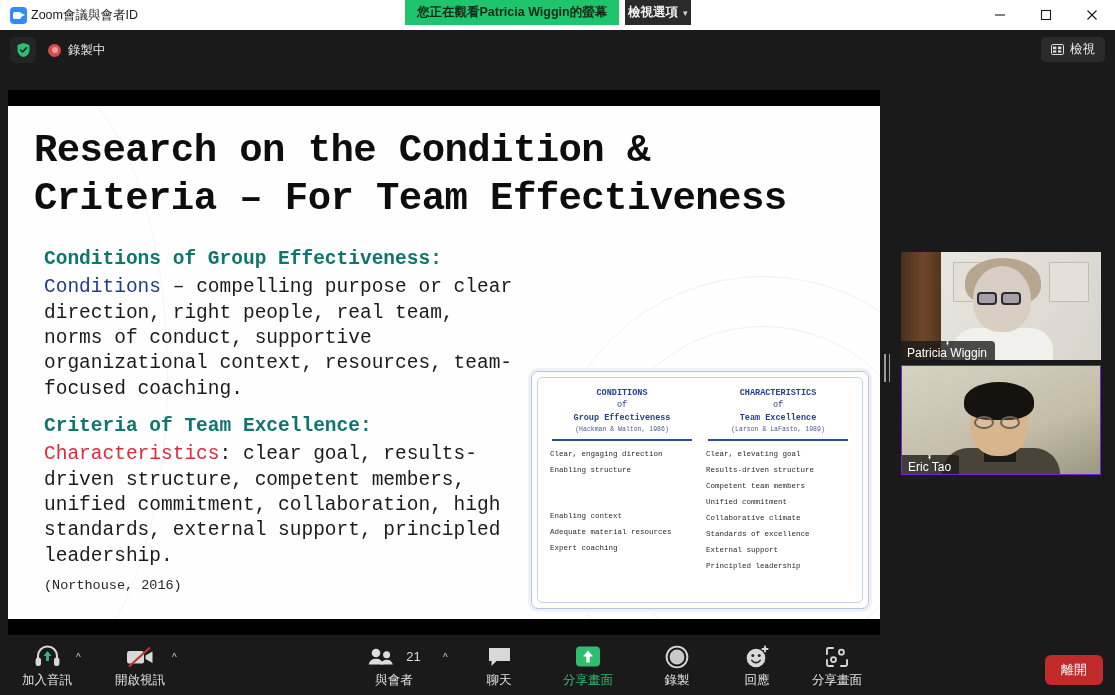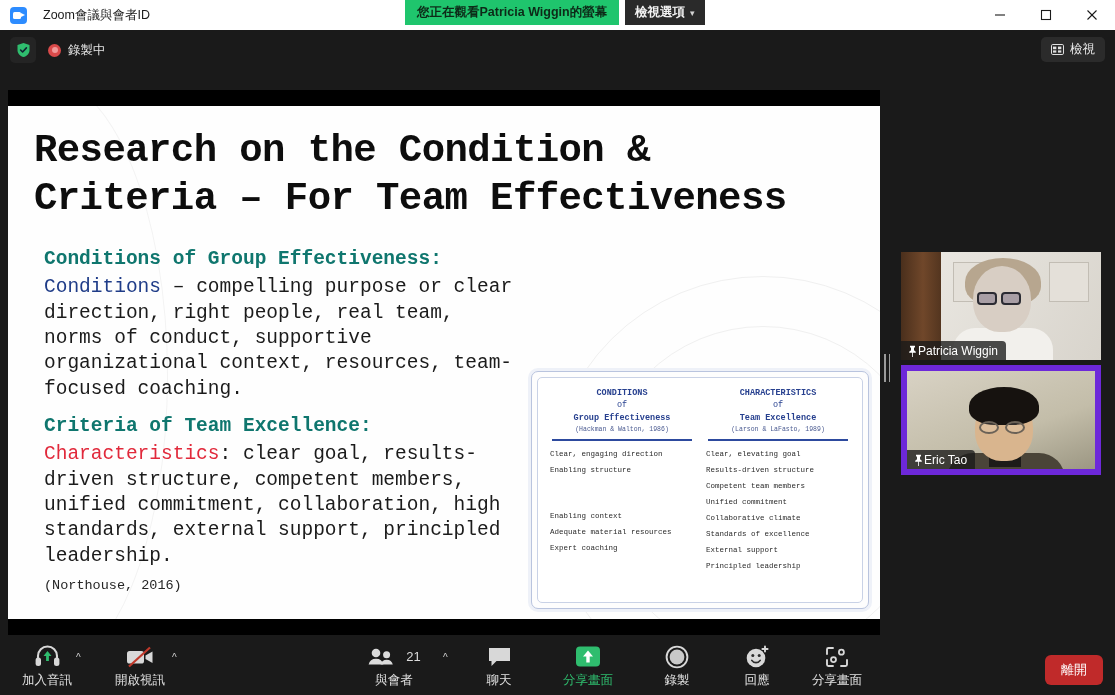--- a/index.html
+++ b/index.html
@@ -8,21 +8,21 @@
     background:#1a1a1a;
     font-family:"Liberation Sans","DejaVu Sans",sans-serif;
     position:relative;
   }
 
   
   #titlebar{
     position:absolute; left:0; top:0; width:1115px; height:30px;
     background:#ffffff; display:flex; align-items:center;
   }
-  #title-left{ display:flex; align-items:center; gap:16px; padding-left:10px; }
+  #title-left{ display:flex; align-items:center; gap:4px; padding-left:10px; }
   .zoom-logo{
     width:17px; height:17px; border-radius:4px; background:#2d8cff;
     position:relative; flex:none;
   }
   .zoom-logo::after{
     content:""; position:absolute; left:3px; top:5px;
     width:8px; height:7px; background:#fff; border-radius:1.5px;
   }
   .zoom-logo::before{
     content:""; position:absolute; left:10.5px; top:6px;
@@ -32,21 +32,21 @@
   #app-title{ font-size:12.5px; color:#1b1b1b; white-space:nowrap; }
 
   #share-banner{
     position:absolute; left:405px; top:0; height:25px;
     background:#1fc56d; color:#0d2a18; font-size:12.5px; font-weight:bold;
     display:flex; align-items:center; padding:0 12px; white-space:nowrap;
   }
   #view-options-btn{
     position:absolute; left:625px; top:0; height:25px;
     background:#2a2a2a; color:#f2f2f2; font-size:12.5px; font-weight:bold;
-    display:flex; align-items:center; gap:5px; padding:0 10px; cursor:pointer;
+    display:flex; align-items:center; gap:5px; padding:0 3px; cursor:pointer;
     white-space:nowrap;
   }
   .caret-dn{ font-size:9px; opacity:.85; }
 
   #winbtns{ position:absolute; right:0; top:0; height:30px; display:flex; }
   .winbtn{
     width:46px; height:30px; display:flex; align-items:center;
     justify-content:center; cursor:pointer;
   }
   .winbtn svg{ stroke:#1a1a1a; stroke-width:1.1; fill:none; }
@@ -150,27 +150,28 @@
     display:flex; align-items:center; justify-content:center; gap:3px;
     cursor:col-resize;
   }
   .dbar{ width:1.5px; height:28px; background:#9a9a9a; }
 
   
   .tile{ position:absolute; overflow:hidden; }
   #tile-patricia{ left:901px; top:252px; width:200px; height:108px; background:#2a241e; }
   #tile-eric{
     left:901px; top:365px; width:200px; height:110px;
-    background:#141414; border:6px solid #6d28d9;
+    background:#141414; border:1px solid #6d28d9;
   }
   .namebar{
     position:absolute; left:0; bottom:0; height:19px;
     background:rgba(26,26,26,.78); color:#fff; font-size:12px;
     display:flex; align-items:center; padding:0 8px 0 6px;
     border-top-right-radius:4px;
+    flex-direction:column;
   }
   .pin-ico{ display:block; }
 
   
   .door-wood{ position:absolute; left:0; top:0; width:40px; height:100%;
     background:linear-gradient(90deg,#4a2f1c,#70472a 55%,#53351f); }
   .door-white{ position:absolute; left:40px; top:0; right:0; height:100%;
     background:linear-gradient(120deg,#e9e6e0,#d8d4cc); }
   .door-panel{ position:absolute; border:1px solid #c2bdb4; background:#e4e0d9; }
   .head-p{ position:absolute; left:72px; top:14px; width:58px; height:66px;

